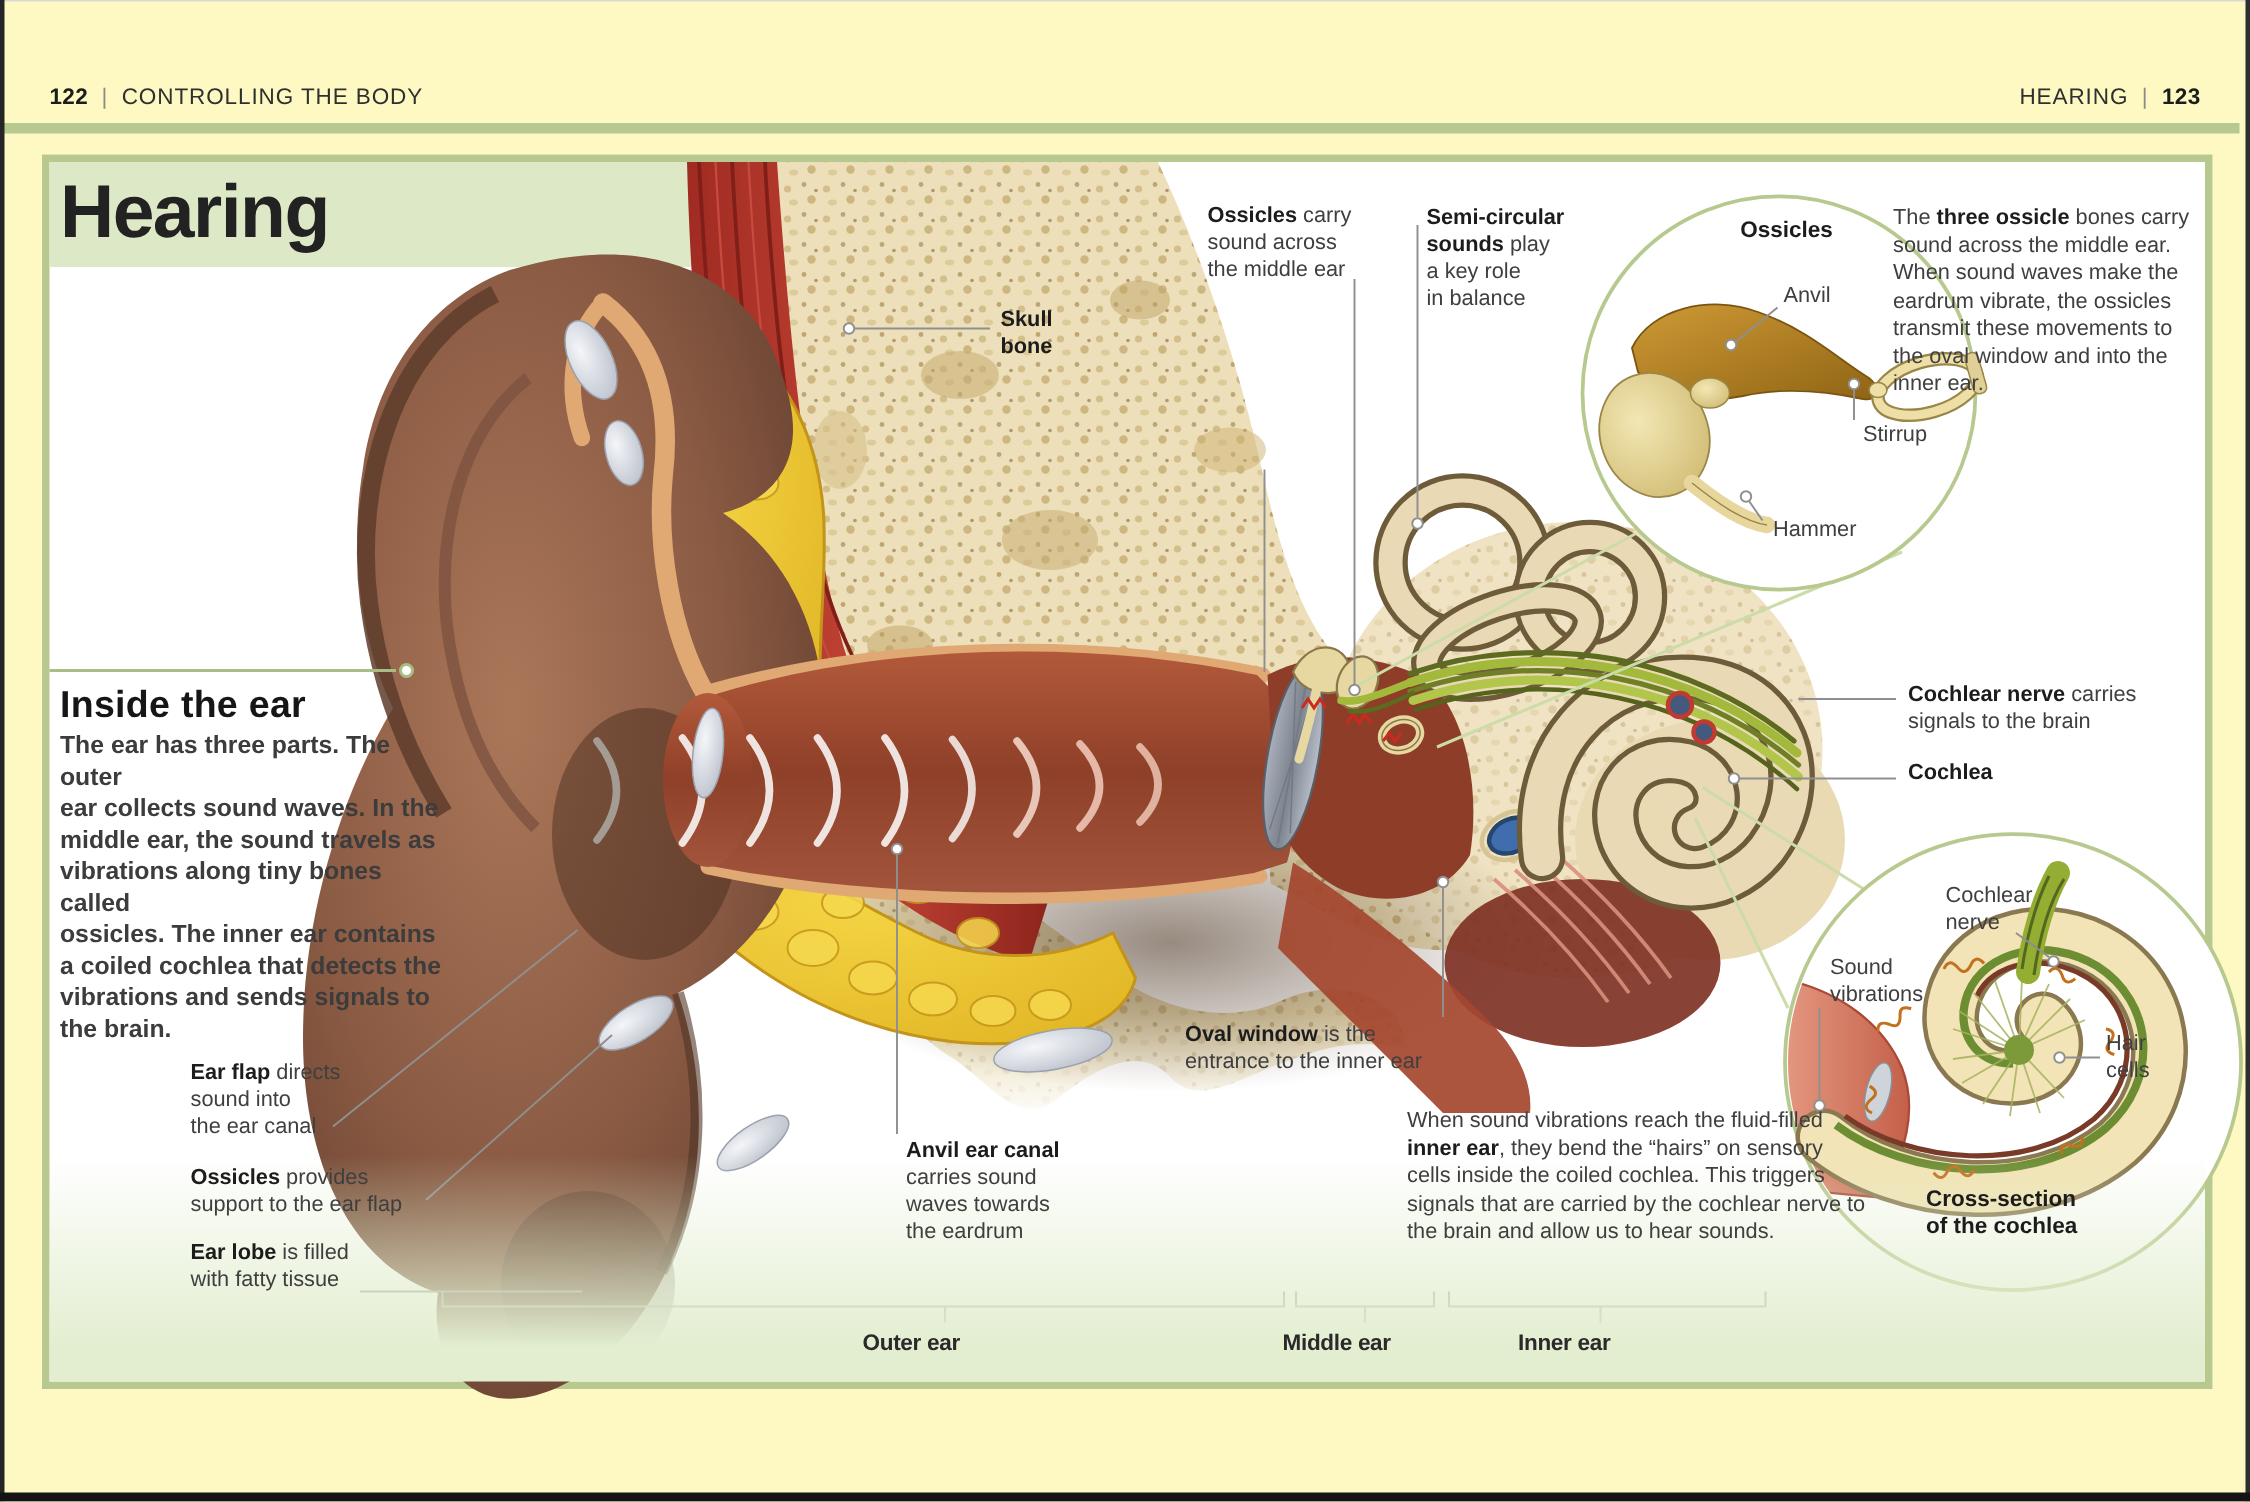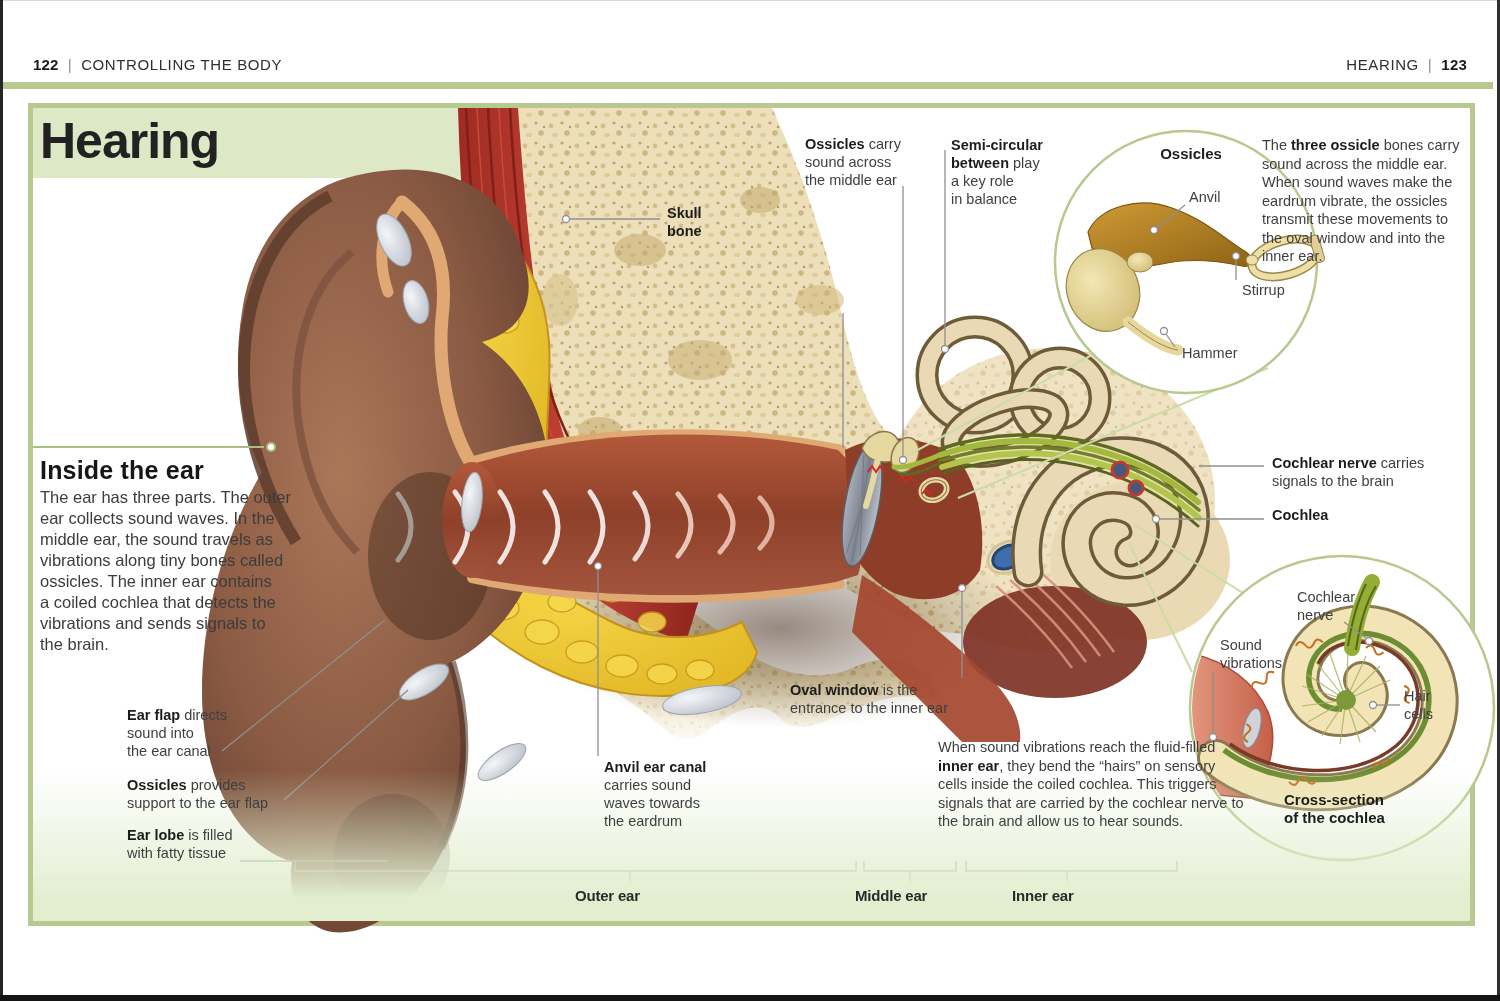--- a/index.html
+++ b/index.html
@@ -1,17 +1,17 @@
 <!DOCTYPE html>
 <html><head>
 <meta charset="utf-8">
 <style>
   html,body{margin:0;padding:0;background:#888;}
   .page{
-    position:relative;width:1500px;height:1001px;background:#ffffff;
+    position:relative;width:1500px;height:1001px;background:#fef9c3;
     font-family:"Liberation Sans","DejaVu Sans",sans-serif;overflow:hidden;
   }
   
   .edge-left{position:absolute;left:0;top:0;width:3px;height:100%;background:#262626;}
   .edge-right{position:absolute;right:0;top:0;width:3px;height:100%;background:#2e2e2e;}
   .edge-bottom{position:absolute;left:0;bottom:0;width:100%;height:6px;background:#141414;}
   .edge-top{position:absolute;left:0;top:0;width:100%;height:1px;background:#d9d9d9;}
 
   .runhead{position:absolute;top:56px;font-size:15px;letter-spacing:.6px;color:#2f2f2f;}
   .runhead b{font-weight:700;color:#1c1c1c;letter-spacing:.2px;}
@@ -28,21 +28,21 @@
 
   .banner{position:absolute;left:33px;top:108px;width:719px;height:70px;background:#dde9c6;}
   .title{position:absolute;left:40px;top:112px;font-size:50px;font-weight:700;
     letter-spacing:-1px;color:#222;}
 
   .intro{position:absolute;left:40px;top:186px;width:310px;font-size:21.5px;line-height:26px;
     color:#3c3c3c;white-space:pre-line;}
 
   .sec-head{position:absolute;left:40px;top:456px;font-size:25px;font-weight:700;color:#161616;letter-spacing:.2px;}
   .sec-body{position:absolute;left:40px;top:487px;width:262px;font-size:16.5px;line-height:21px;
-    color:#3c3c3c;white-space:pre-line;}
+    color:#3c3c3c;white-space:pre-line;font-weight:bold;}
 
   .lbl{position:absolute;font-size:14.5px;line-height:18px;color:#3f3f3f;white-space:pre-line;}
   .lbl b{color:#1c1c1c;font-weight:700;}
   .note{position:absolute;font-size:14.5px;line-height:18.5px;color:#3f3f3f;}
   .note b{color:#1c1c1c;}
   .inset-title{position:absolute;font-size:15px;font-weight:700;color:#1c1c1c;text-align:center;}
   .caption-bold{position:absolute;font-size:15px;line-height:18px;font-weight:700;color:#1c1c1c;white-space:pre-line;}
   .bracket-lbl{position:absolute;width:110px;text-align:left;font-size:15px;font-weight:700;
     color:#2a2a2a;letter-spacing:-.2px;}
   svg{position:absolute;left:0;top:0;}
@@ -439,21 +439,21 @@
 a coiled cochlea that detects the
 vibrations and sends signals to
 the brain.</div>
 
   <div class="lbl" style="left:667px;top:204px"><b>Skull
 bone</b><span></span></div>
   <div class="lbl" style="left:805px;top:135px"><b>Ossicles</b><span> carry
 sound across
 the middle ear</span></div>
   <div class="lbl" style="left:951px;top:136px"><b>Semi-circular
-between</b><span> play
+sounds</b><span> play
 a key role
 in balance</span></div>
   <div class="lbl" style="left:1272px;top:454px"><b>Cochlear nerve</b><span> carries
 signals to the brain</span></div>
   <div class="lbl" style="left:1272px;top:506px"><b>Cochlea</b></div>
   <div class="lbl" style="left:790px;top:681px"><b>Oval window</b><span> is the
 entrance to the inner ear</span></div>
   <div class="lbl" style="left:604px;top:758px"><b>Anvil ear canal</b><span>
 carries sound
 waves towards

